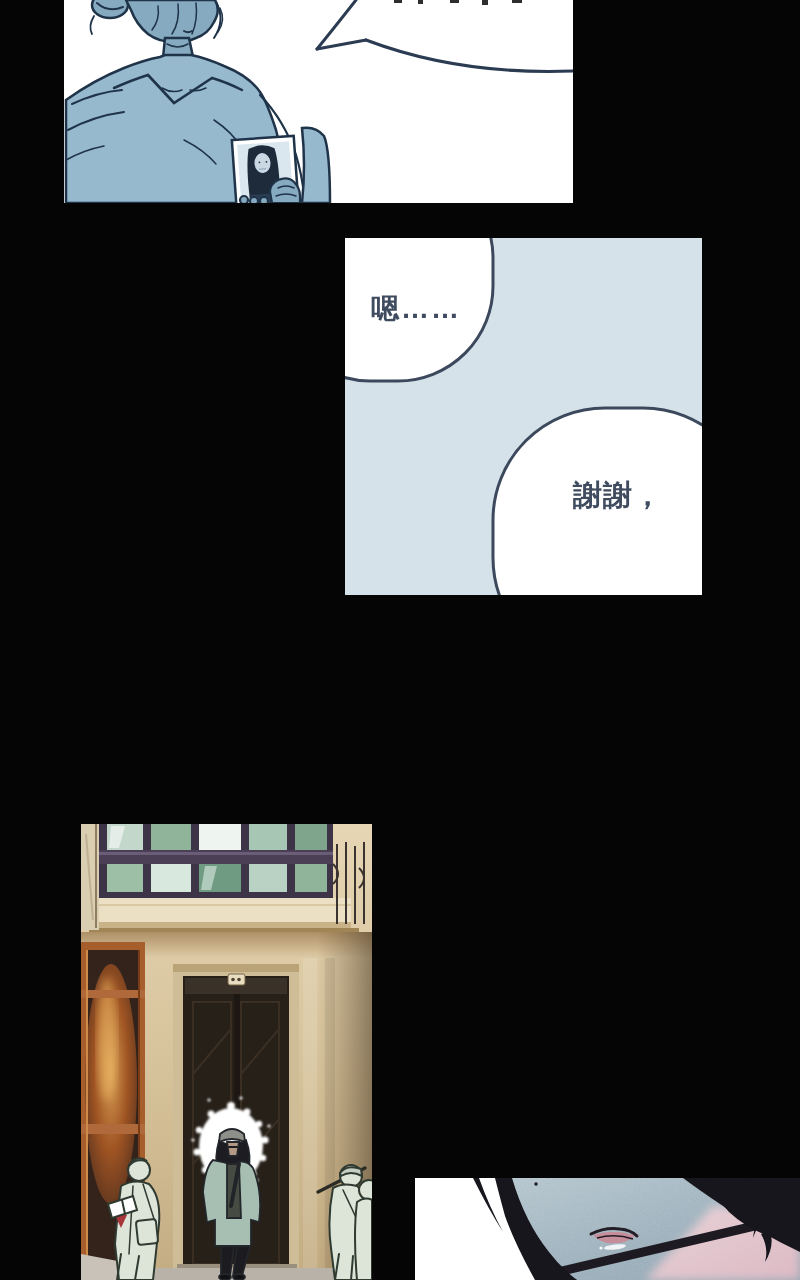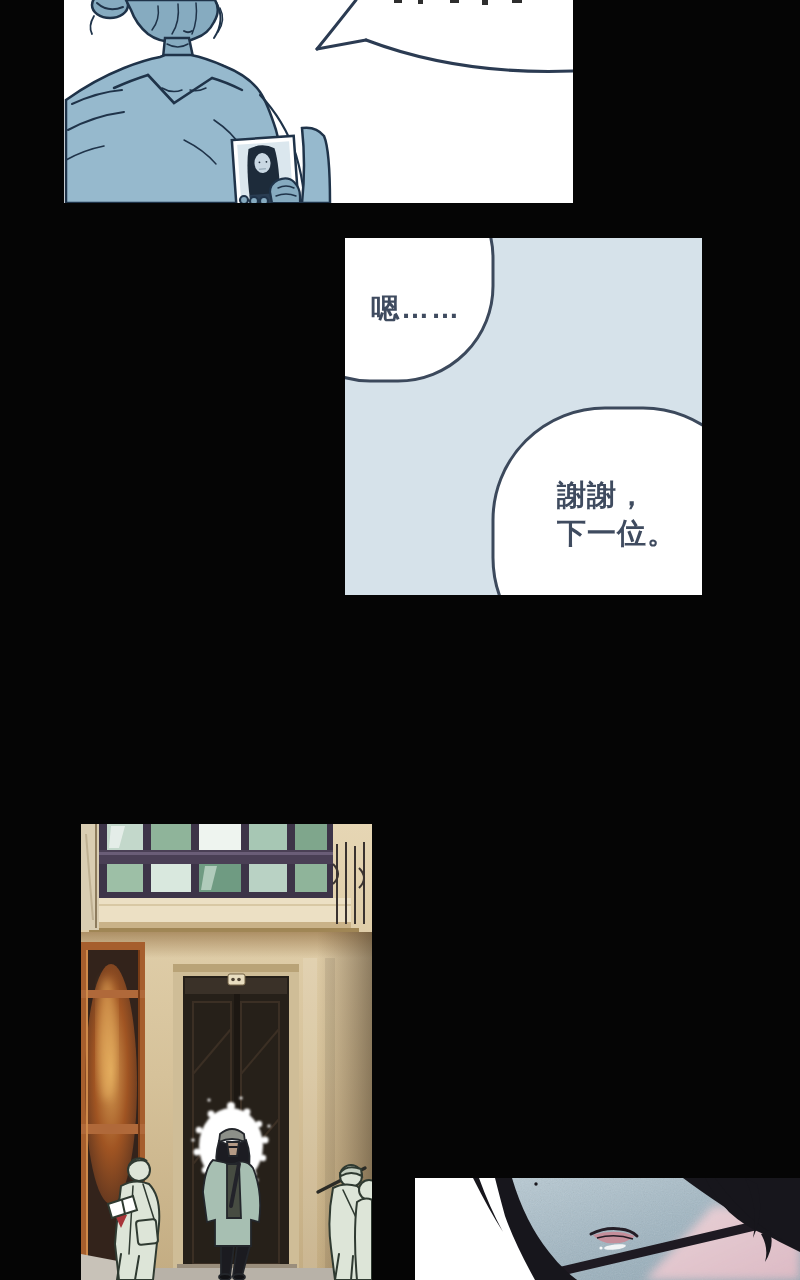--- a/index.html
+++ b/index.html
@@ -6,21 +6,21 @@
   #page{position:relative;width:800px;height:1280px;background:#050505;overflow:hidden;
         font-family:"Liberation Sans",sans-serif;}
   .panel{position:absolute;overflow:hidden;}
   #panel-top{left:64px;top:0;width:509px;height:203px;background:#ffffff;}
   #panel-middle{left:345px;top:238px;width:357px;height:357px;background:#d6e2ea;}
   #panel-street{left:81px;top:824px;width:291px;height:456px;background:#d8c5a0;}
   #panel-closeup{left:415px;top:1178px;width:385px;height:102px;background:#ffffff;}
   .panel svg{display:block;width:100%;height:100%;}
   .bubble-text{position:absolute;color:#3f4b5f;font-weight:bold;}
   #bubble1-text{left:26px;top:52px;font-size:28px;letter-spacing:2px;}
-  #bubble2-text{left:212px;top:238px;font-size:29px;line-height:38px;letter-spacing:1px;}
+  #bubble2-text{left:228px;top:238px;font-size:29px;line-height:38px;letter-spacing:1px;}
 </style>
 </head>
 <body>
 
 <div id="page">
 
   <div id="panel-top" class="panel">
     <svg viewBox="0 0 509 203">
       <g stroke="#1f3349" stroke-width="2.5" stroke-linecap="round" fill="none">
 
@@ -96,21 +96,20 @@
   </div>
 
   <div id="panel-middle" class="panel">
     <svg viewBox="0 0 357 357">
       <rect x="-70" y="-75" width="218" height="218" rx="95" ry="95" fill="#ffffff" stroke="#3c495c" stroke-width="3"></rect>
       <rect x="148" y="170" width="262" height="262" rx="112" ry="112" fill="#ffffff" stroke="#3c495c" stroke-width="3"></rect>
     </svg>
     <div id="bubble1-text" class="bubble-text">嗯……</div>
     <div id="bubble2-text" class="bubble-text">
       <div>謝謝，</div>
-      <div>下一位。</div>
     </div>
   </div>
 
   <div id="panel-street" class="panel">
     <svg viewBox="0 0 291 456">
       <defs>
         <linearGradient id="wallG" x1="0" y1="0" x2="0" y2="1">
           <stop offset="0" stop-color="#e6d6b4"></stop>
             <stop offset="0.55" stop-color="#d6c29a"></stop>
             <stop offset="1" stop-color="#c3ac82"></stop>

